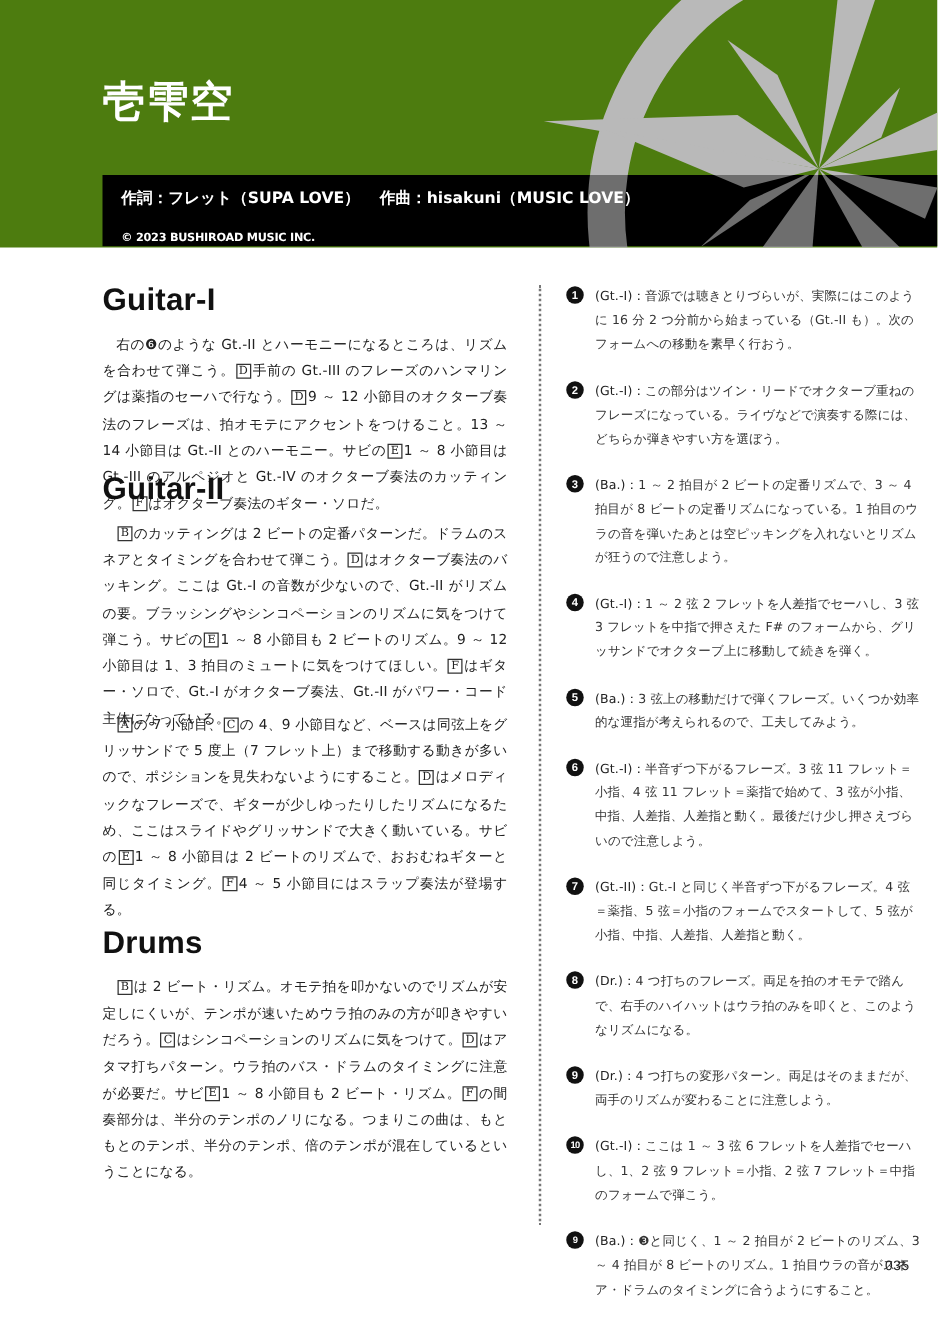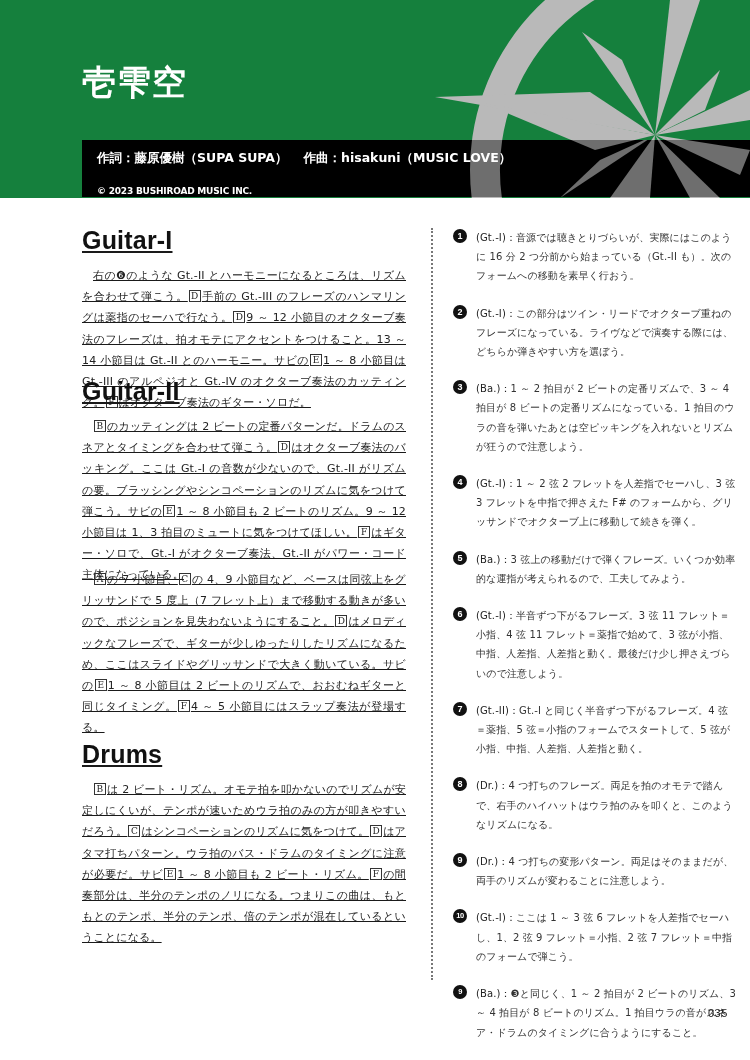--- a/index.html
+++ b/index.html
@@ -3,21 +3,21 @@
 <meta charset="utf-8">
 <style>
   html, body { margin:0; padding:0; }
   body {
     width:750px; height:1060px; position:relative; overflow:hidden;
     background:#ffffff; color:#1a1a1a;
     font-family:"DejaVu Sans", "Liberation Sans", sans-serif;
   }
   .header {
     position:absolute; left:0; top:0; width:750px; height:198px;
-    background:#15803d; overflow:hidden;
+    background:#4d7c0f; overflow:hidden;
   }
   .star-art { position:absolute; left:0; top:0; width:750px; height:198px; }
   .song-title {
     position:absolute; left:82px; top:60px;
     font-size:34px; font-weight:bold; color:#ffffff; letter-spacing:1px;
     line-height:44px;
   }
   .credit-bar {
     position:absolute; left:82px; top:140px; width:668px; height:57px;
     background:rgba(0,0,0,1);
@@ -25,21 +25,21 @@
   .credit-bar-overlay { position:absolute; left:82px; top:140px; width:668px; height:57px; }
   .credits-line {
     position:absolute; left:97px; top:150px; color:#fff;
     font-size:12.5px; font-weight:bold; white-space:nowrap;
   }
   .credits-line .gap { display:inline-block; width:16px; }
   .copyright {
     position:absolute; left:97px; top:172px; color:#fff;
     font-size:9px; font-weight:bold; white-space:nowrap; letter-spacing:-0.2px;margin-top:14px;
   }
-  .left-col { position:absolute; left:82px; top:225px; width:324px;text-decoration:underline; }
+  .left-col { position:absolute; left:82px; top:225px; width:324px; }
   .section { margin-bottom:0; }
   .section h2 {
     margin:0; font-family:"Liberation Sans", sans-serif; font-weight:bold;
     font-size:25px; line-height:30px; color:#111; letter-spacing:0.2px;
   }
   .section p {
     margin:10px 0 0 0; font-size:11px; line-height:21.2px; text-indent:11px;
     text-align:justify; color:#222; letter-spacing:0.15px;
   }
   .boxed {
@@ -93,21 +93,21 @@
   <g fill="#6e6e6e">
     <path d="M 700 -60 A 230 230 0 1 0 700 400 A 230 230 0 1 0 700 -60 Z M 700 -30 A 200 200 0 1 1 700 370 A 200 200 0 1 1 700 -30 Z" fill-rule="evenodd"></path>
     <polygon points="655,135 483,103 595,150"></polygon>
     <polygon points="655,135 750,150 740,175"></polygon>
     <polygon points="655,135 610,198 650,198"></polygon>
     <polygon points="655,135 690,198 720,198"></polygon>
     <polygon points="655,135 560,198 600,160"></polygon>
   </g>
 </svg>
 <div class="credits-line">
-  <span>作詞：藤原優樹（SUPA SUPA）</span><span class="gap"></span><span>作曲：hisakuni（MUSIC LOVE）</span>
+  <span>作詞：フレット（SUPA LOVE）</span><span class="gap"></span><span>作曲：hisakuni（MUSIC LOVE）</span>
 </div>
 <div class="copyright">© 2023 BUSHIROAD MUSIC INC.</div>
 
 <div class="left-col">
   <div class="section" style="height:151px">
     <h2>Guitar-I</h2>
     <p>右の❻のような Gt.-II とハーモニーになるところは、リズムを合わせて弾こう。<span class="boxed">D</span>手前の Gt.-III のフレーズのハンマリングは薬指のセーハで行なう。<span class="boxed">D</span>9 ～ 12 小節目のオクターブ奏法のフレーズは、拍オモテにアクセントをつけること。13 ～ 14 小節目は Gt.-II とのハーモニー。サビの<span class="boxed">E</span>1 ～ 8 小節目は Gt.-III のアルペジオと Gt.-IV のオクターブ奏法のカッティング。<span class="boxed">F</span>はオクターブ奏法のギター・ソロだ。</p>
   </div>
   <div class="section" style="height:183px">
     <h2>Guitar-II</h2>

